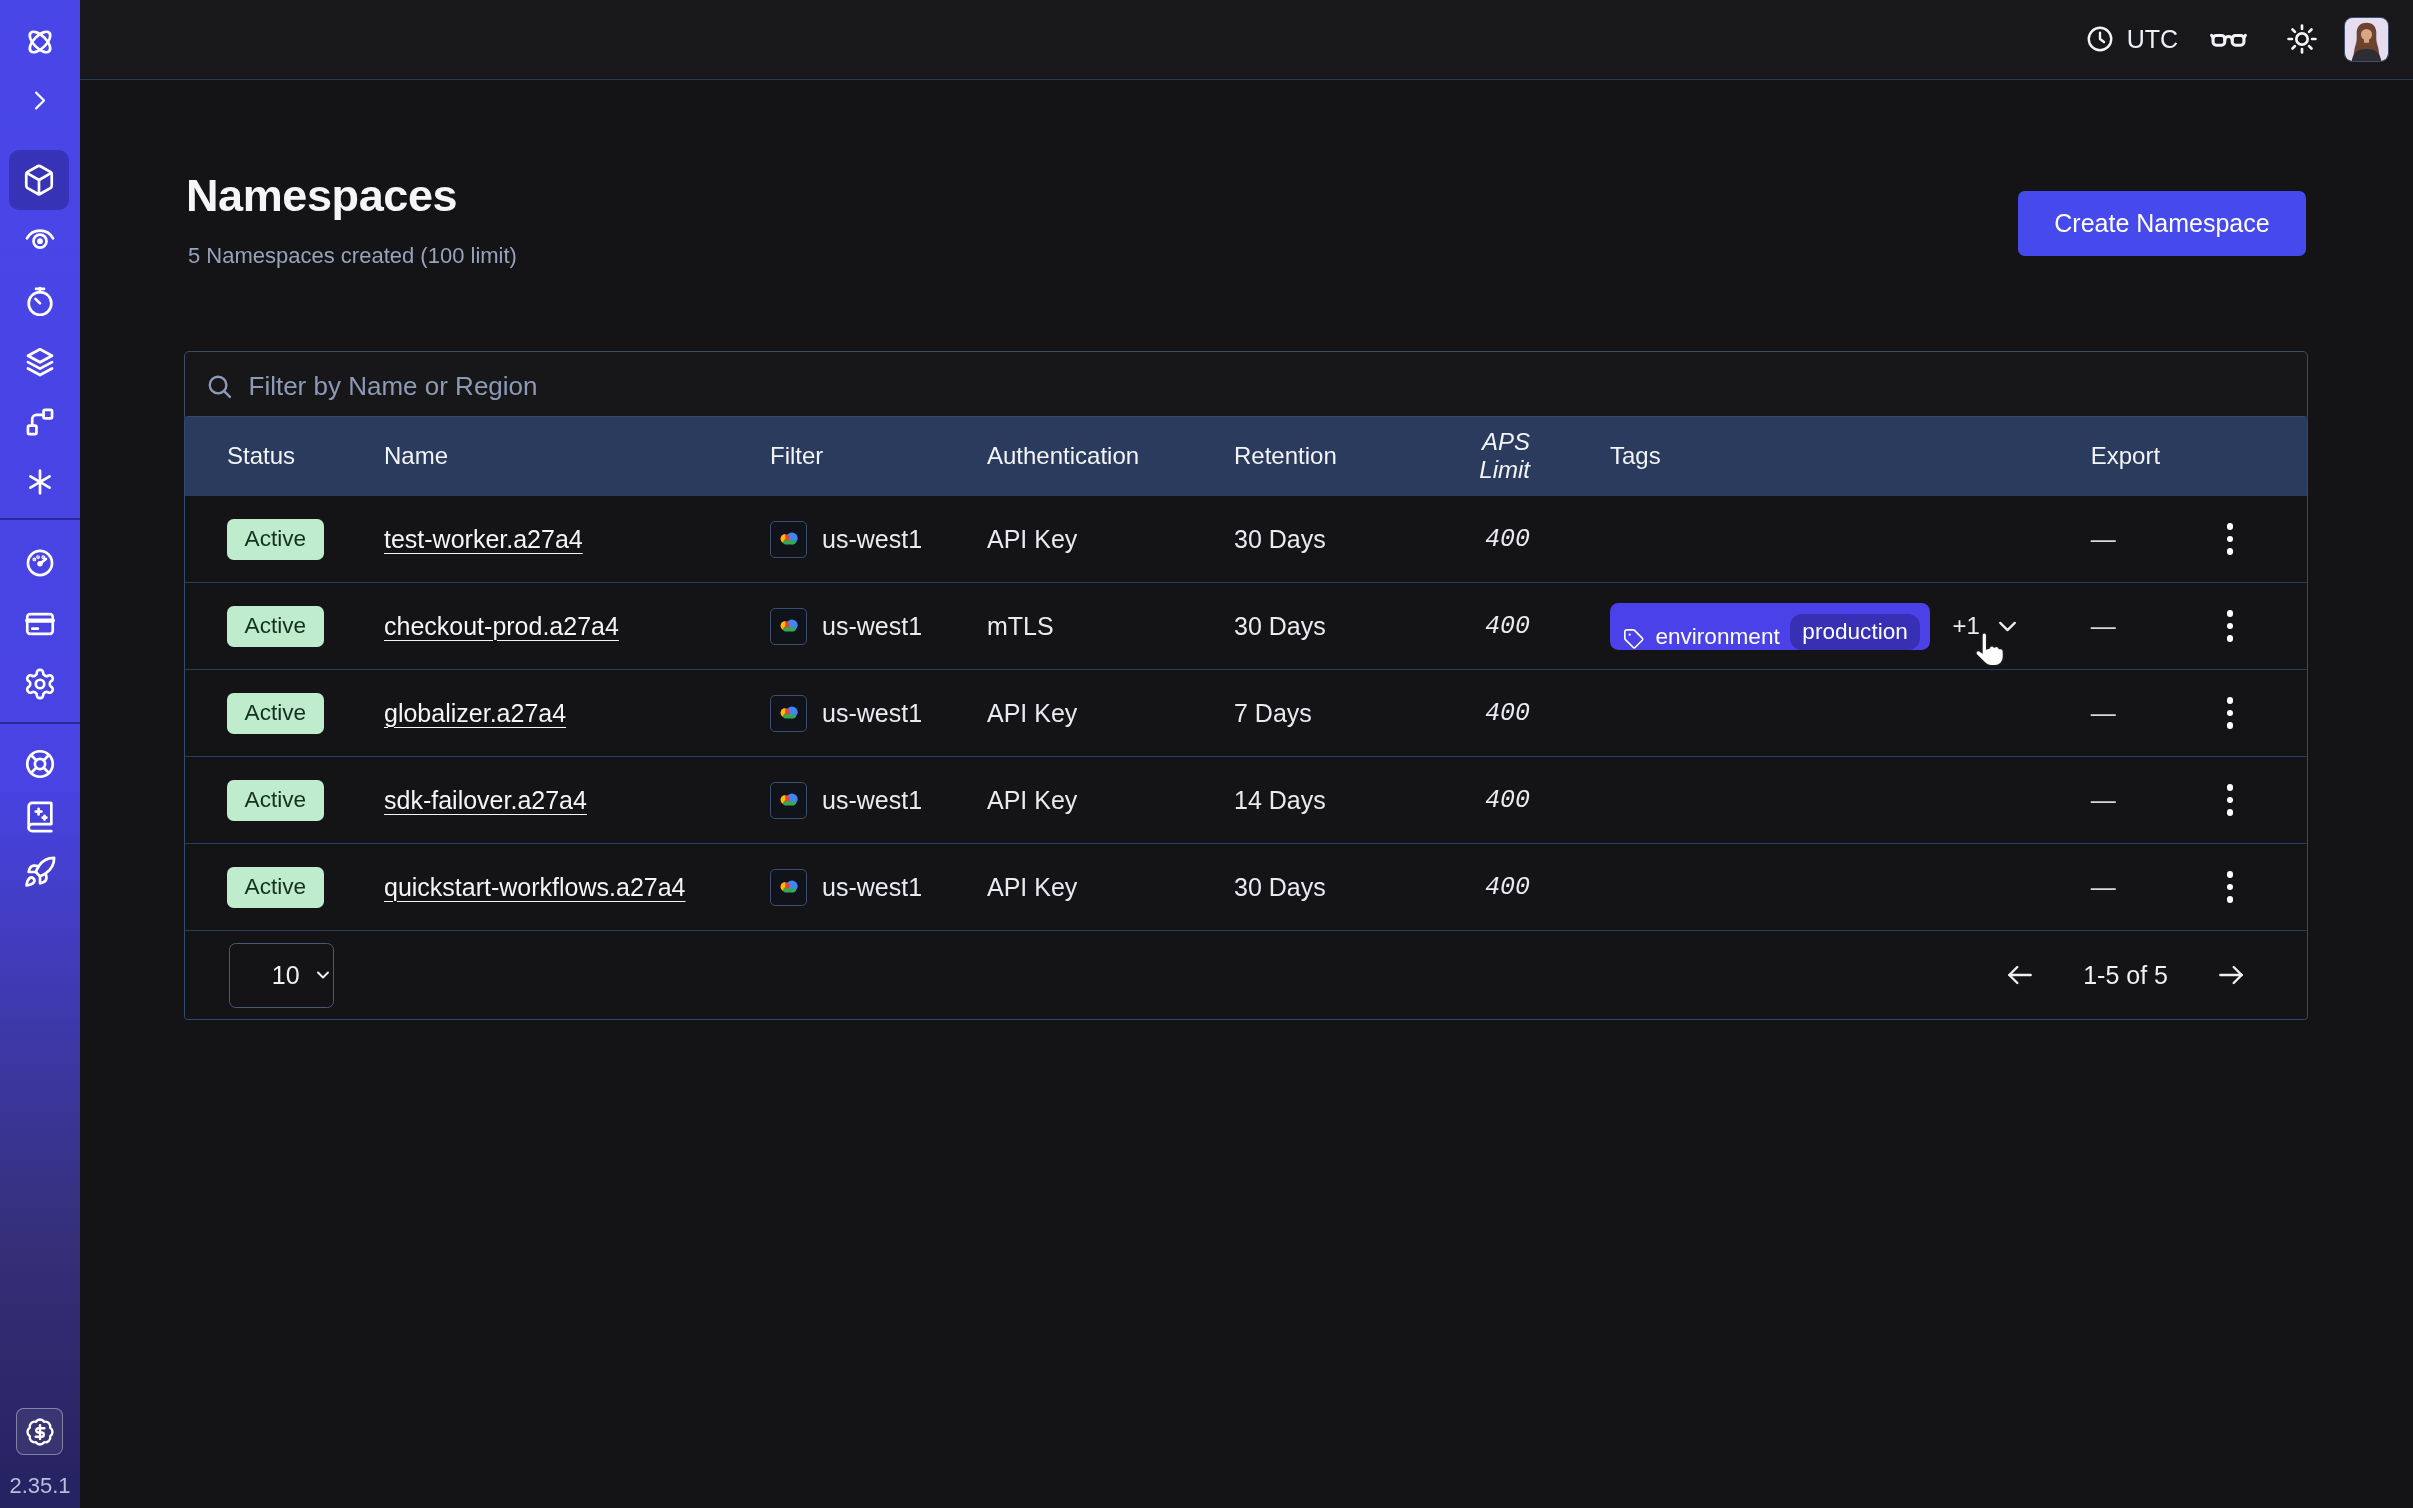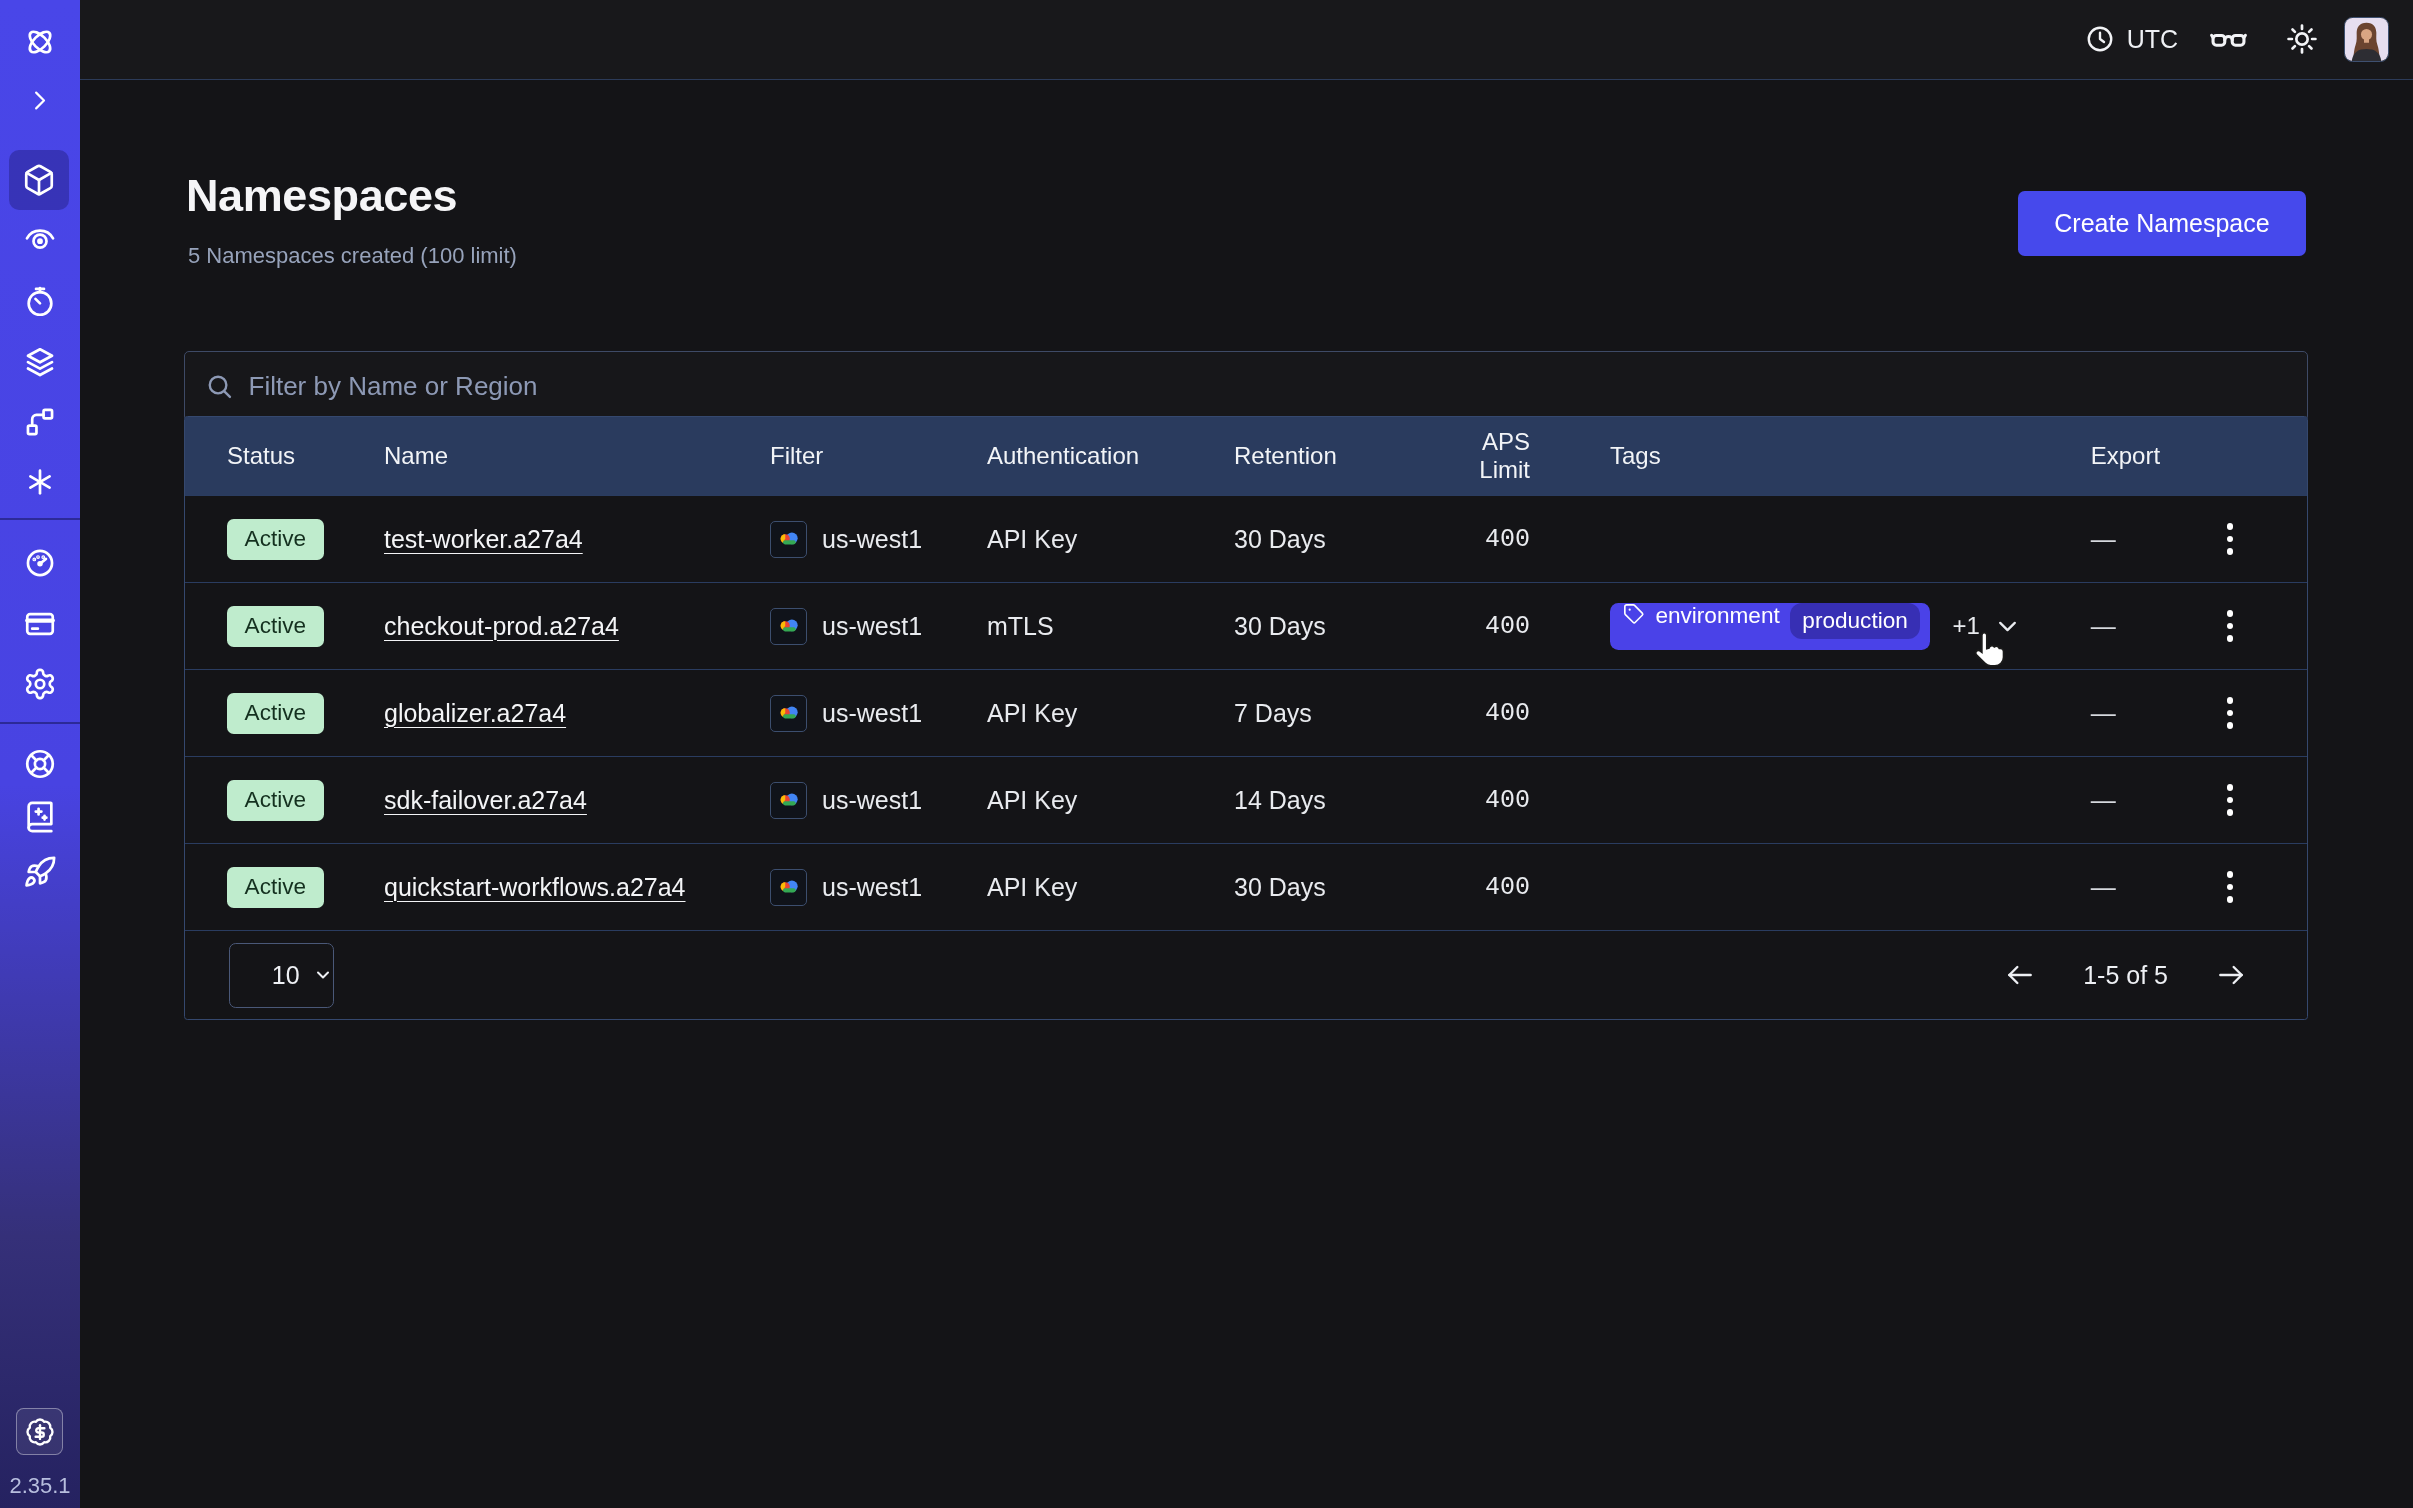--- a/index.html
+++ b/index.html
@@ -56,37 +56,37 @@
                   color:#e8eaee; font-family:inherit; }
   .filter input::placeholder { color:#8d99b5; }
 
   
   .table { position:absolute; left:184px; top:416px; width:2124px;
            border:1.7px solid #35486e; border-radius:3.4px; background:#141417; }
   .grid { display:grid; grid-template-columns:199px 386px 217px 247px 195px 101px 534px 123px auto;
           align-items:center; }
   .thead { height:78px; background:#2a3b5e; color:#f2f4f7; font-size:24px; font-weight:500; }
   .c1 { padding-left:42px; }
-  .c6 { text-align:right; justify-self:stretch; }
+  .c6 { text-align:right; justify-self:stretch;font-style:italic; }
   .c7 { padding-left:80px; }
   .c8 { padding-left:6.7px;margin-left:20px; }
   .c9 { justify-self:center; padding-right:34px; }
   .trow { height:87px; border-top:1.7px solid #2a3c60; font-size:25px; color:#e9ebef; }
   .trow:first-of-type { border-top:none; }
   .badge { display:inline-block; background:#bfeccd; color:#14301f; font-size:22.6px; font-weight:500;
            padding:7.5px 17.6px; border-radius:6.7px; }
   .ns-link { color:#f4f5f7; text-decoration:underline; text-underline-offset:5px;
              text-decoration-thickness:1.3px; cursor:pointer; }
   .region { display:flex; align-items:center; gap:15px; }
   .gcp-box { width:37px; height:37px; border:1.7px solid #3c4e6e; border-radius:5px; background:#10131a;
              display:flex; align-items:center; justify-content:center; }
   .gcp-box svg { width:23.5px; height:23.5px; }
   .aps { font-family:"Liberation Mono", monospace; font-size:25px; }
   .tagcell { display:flex; align-items:center; }
-  .tagpill { display:flex; align-items:flex-start; gap:10px; height:47px; padding:0 10px 0 13.4px;
+  .tagpill { display:flex; align-items:flex-end; gap:10px; height:47px; padding:0 10px 0 13.4px;
              background:#4a42e8; border-radius:8.4px; cursor:pointer; }
   .tagpill svg { width:22px; height:22px; stroke:#fff; fill:none; stroke-width:1.8;
                  stroke-linecap:round; stroke-linejoin:round; }
   .tagkey { color:#fff; font-size:22.6px; }
   .tagval { background:#372fb4; color:#fff; font-size:22.6px; padding:5px 12.6px; border-radius:12px; }
   .tagmore { color:#e9ebef; font-size:24px; margin-left:22px; }
   .tagchev { margin-left:15px; cursor:pointer; display:flex; }
   .tagchev svg { width:25px; height:25px; stroke:#e9ebef; fill:none; stroke-width:2.2;
                  stroke-linecap:round; stroke-linejoin:round; }
   .dash { color:#d6d9de; }

